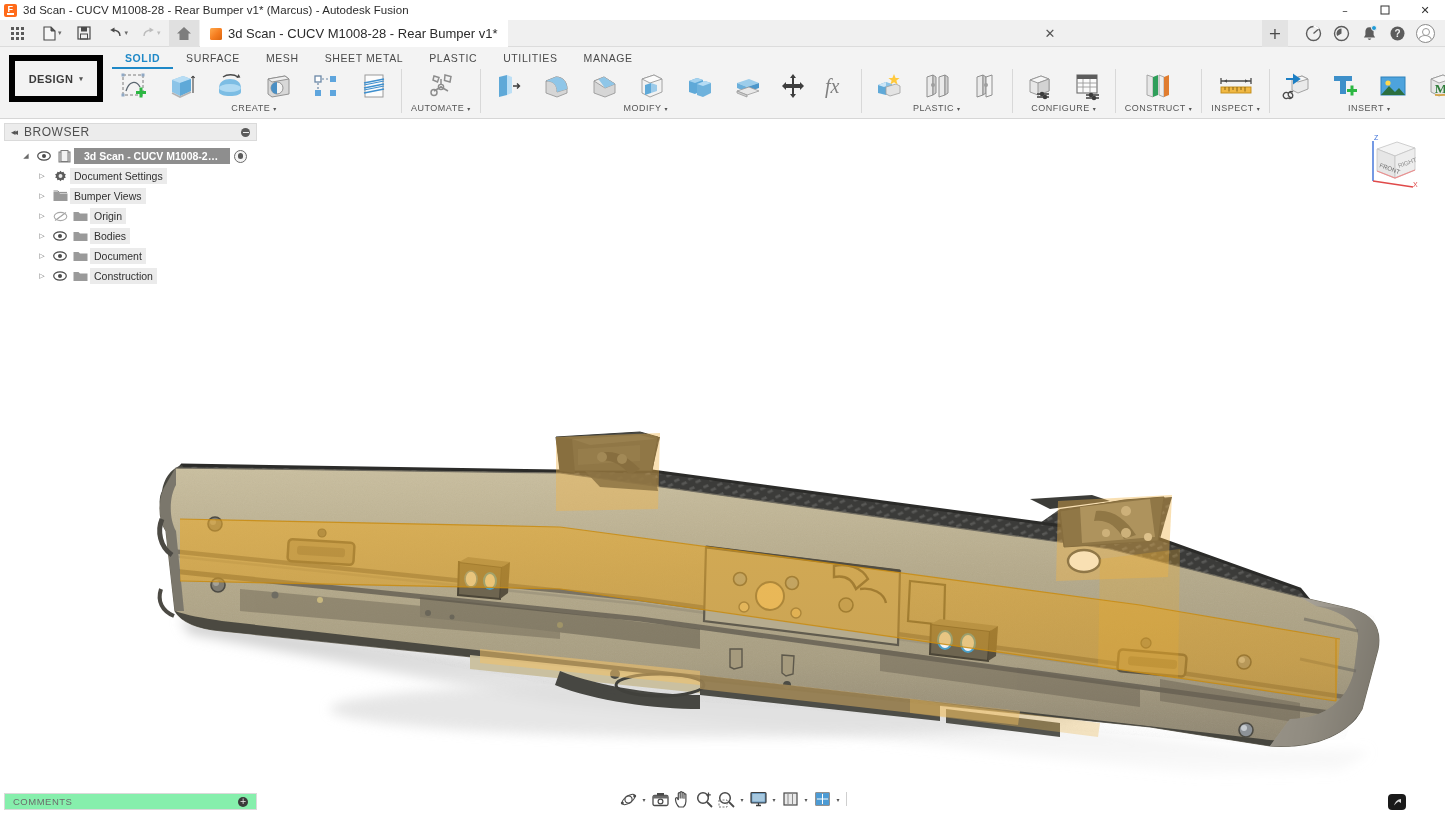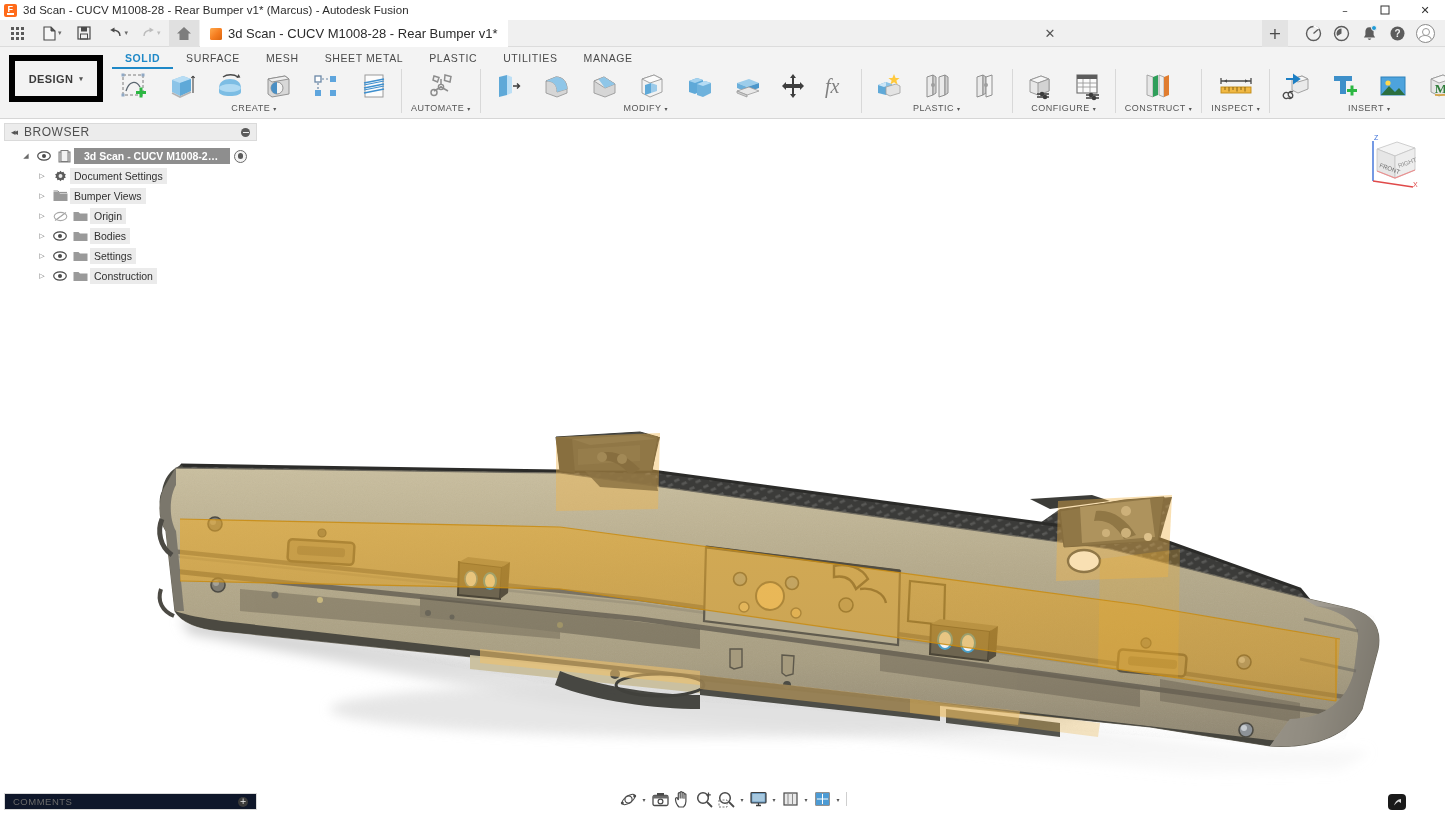--- a/index.html
+++ b/index.html
@@ -176,21 +176,21 @@
   
   .canvas {
     position: absolute; left: 0; top: 119px; width: 1445px; height: 675px;
     background: #ffffff; overflow: hidden;
   }
   .viewcube { position: absolute; right: 20px; top: 12px; width: 62px; height: 58px; }
 
   
   .comments-bar {
     position: absolute; left: 4px; bottom: 3px; width: 253px; height: 17px;
-    background: #0f172a; border: 1px solid #dadada;
+    background: #86efac; border: 1px solid #dadada;
     display: flex; align-items: center; padding: 0 8px;
   }
   .comments-bar .cb-title { font-size: 9.5px; color: #6b6b6b; letter-spacing: 0.5px; }
   .comments-bar .cb-plus {
     margin-left: auto; width: 10px; height: 10px; border-radius: 50%;
     background: #3a3a3a; color: #ececec; font-size: 8px; line-height: 9px;
     text-align: center; font-family: "DejaVu Sans", sans-serif;
   }
   .navbar-bottom {
     position: absolute; left: 617px; bottom: 4px; height: 20px;
@@ -973,21 +973,21 @@
         <svg width="14" height="10" viewBox="0 0 14 10">
             <ellipse cx="7" cy="5" rx="6.3" ry="4.1" fill="none" stroke="#4a4a4a" stroke-width="1.2"></ellipse>
             <circle cx="7" cy="5" r="2" fill="#4a4a4a"></circle>
           </svg>
       </span>
       <span class="ficon">
         <svg width="15" height="12" viewBox="0 0 15 12">
             <path d="M0.5 2 H5.5 L7 3.5 H14.5 V11 H0.5 Z" fill="#9a9a9a"></path>
           </svg>
       </span>
-      <span class="tlabel">Settings</span>
+      <span class="tlabel">Document</span>
     </div>
 
     <div class="trow" style="padding-left:30px;">
       <span class="arrow">▷</span>
       <span class="eye">
         <svg width="14" height="10" viewBox="0 0 14 10">
             <ellipse cx="7" cy="5" rx="6.3" ry="4.1" fill="none" stroke="#4a4a4a" stroke-width="1.2"></ellipse>
             <circle cx="7" cy="5" r="2" fill="#4a4a4a"></circle>
           </svg>
       </span>

